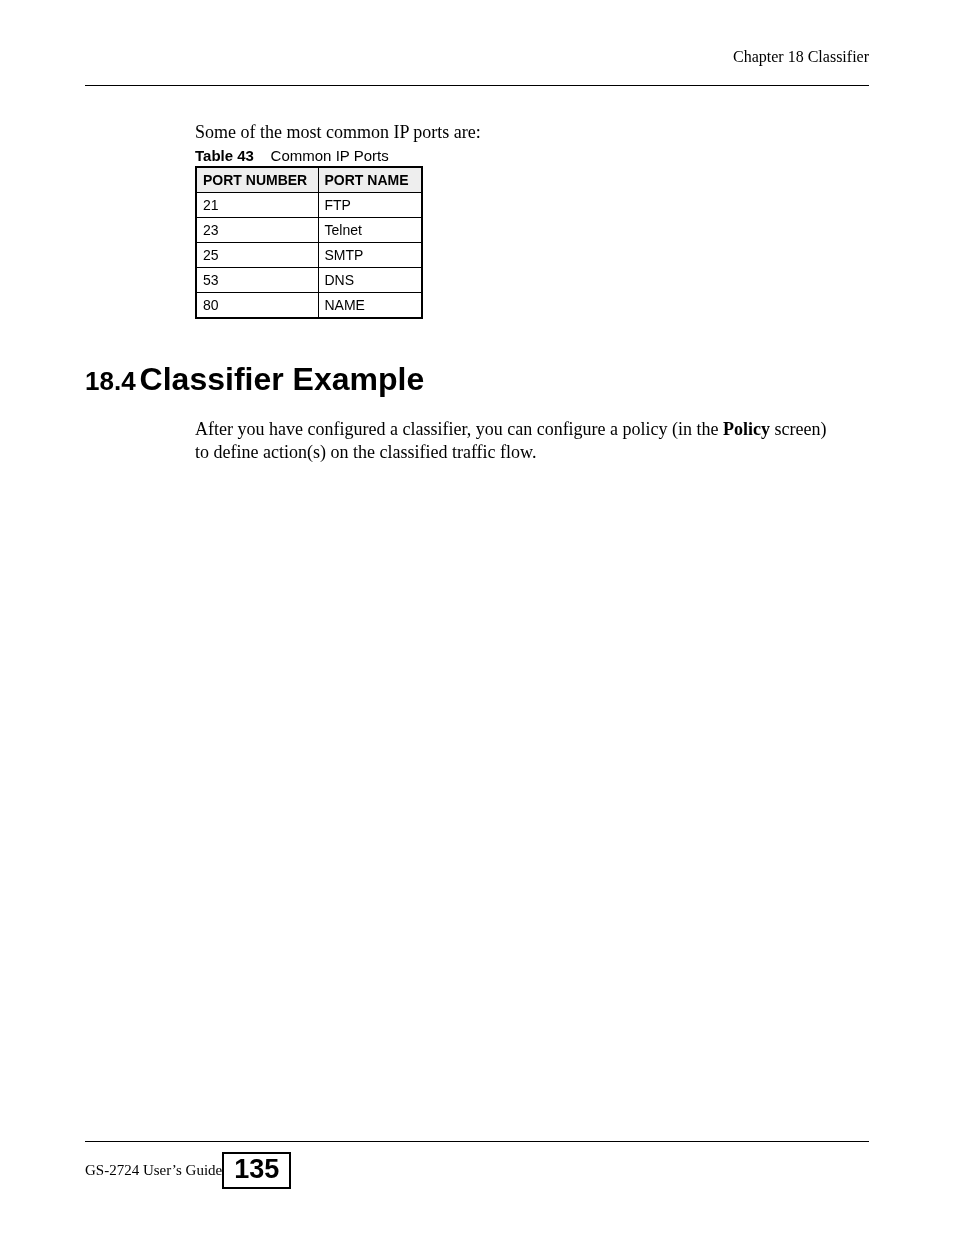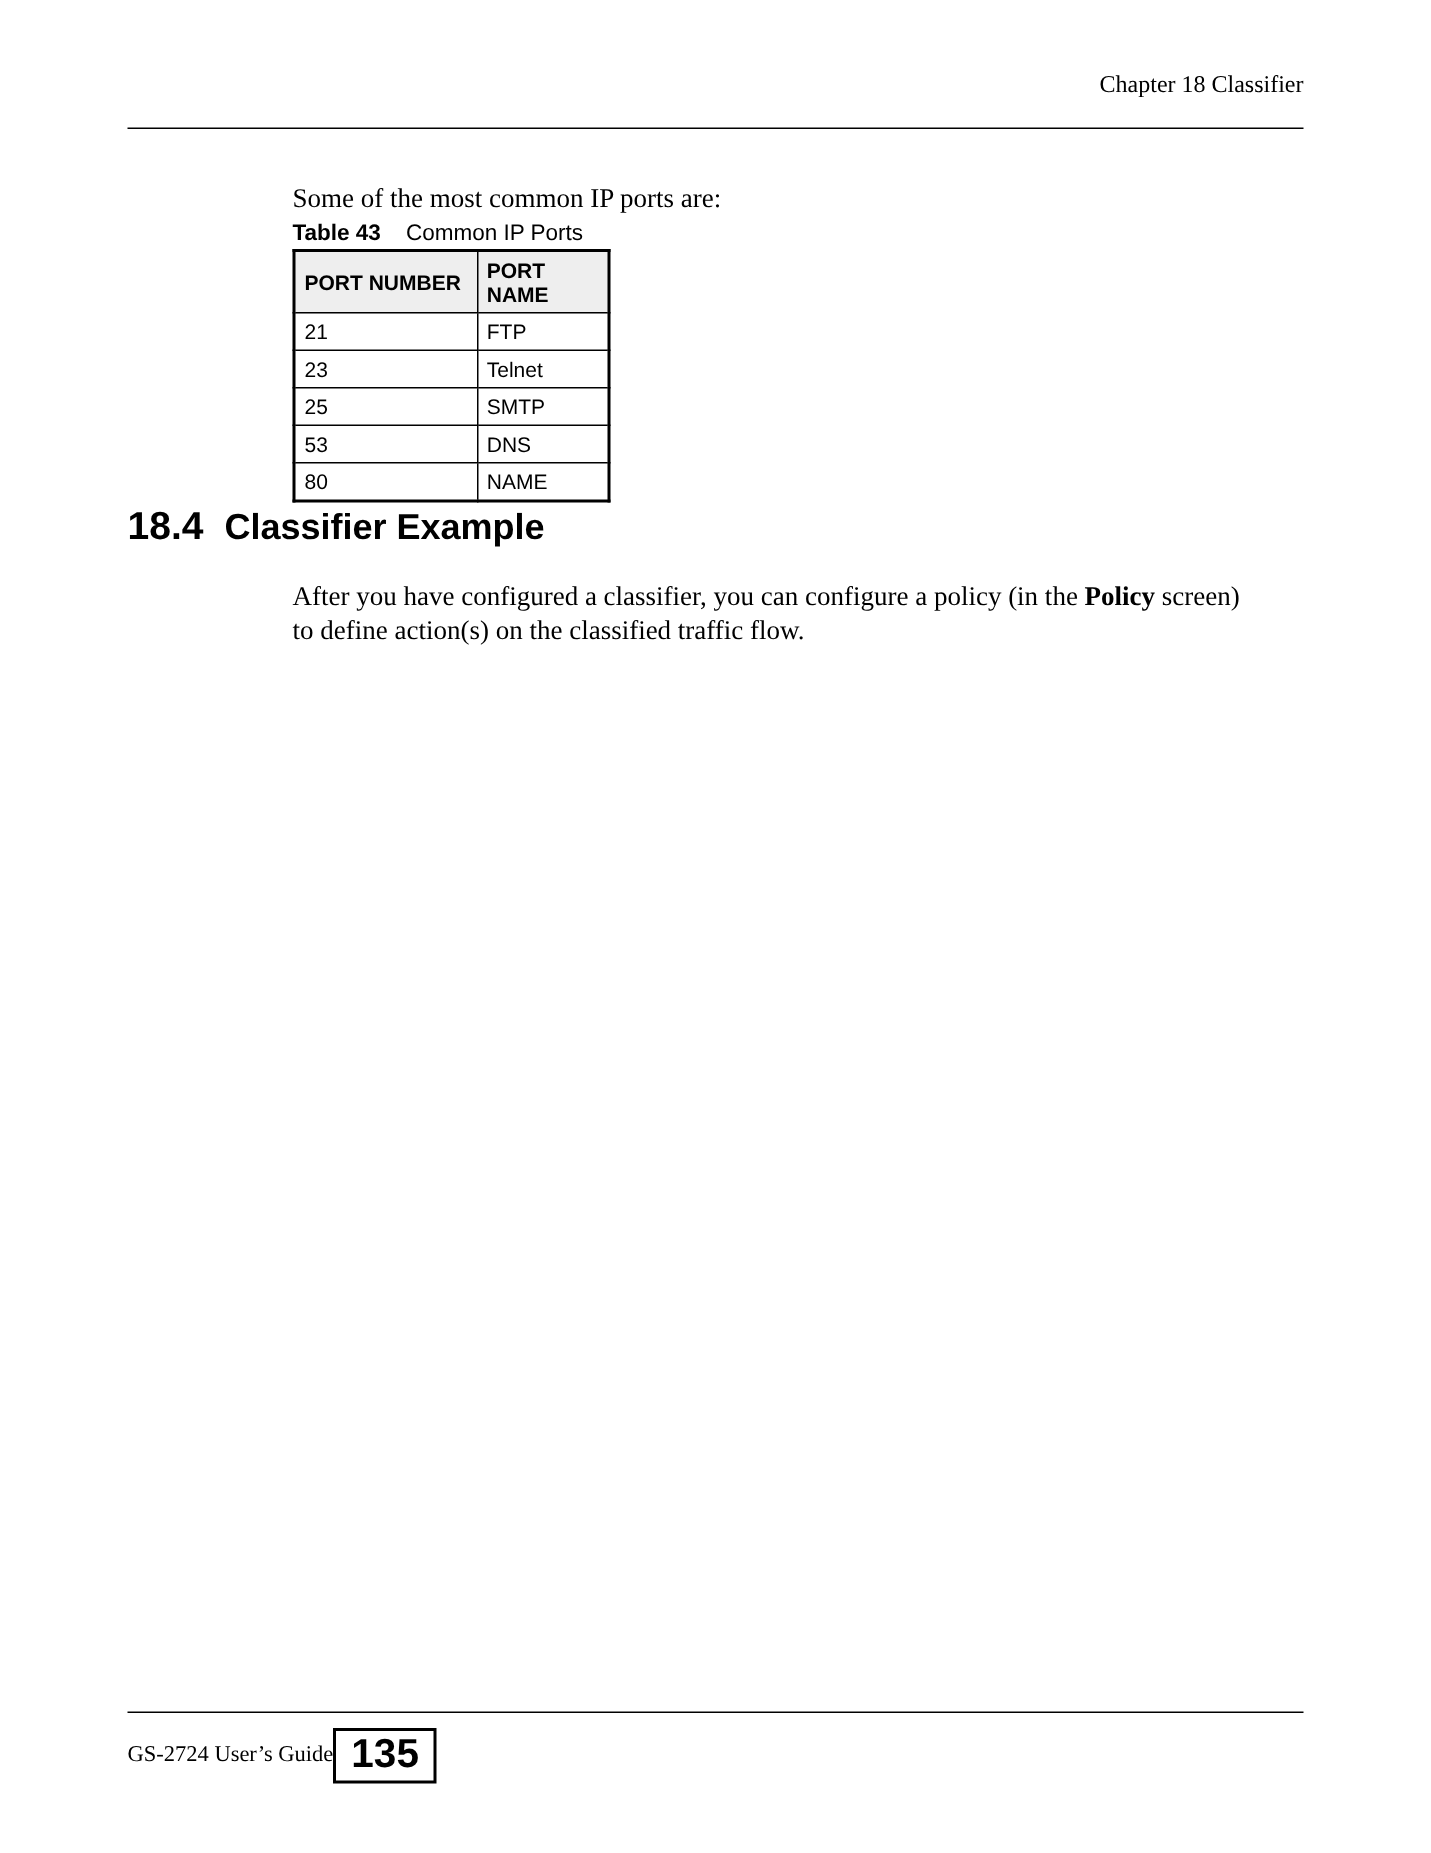--- a/index.html
+++ b/index.html
@@ -32,50 +32,51 @@
     }
     .table-caption {
       font-family: Arial, Helvetica, sans-serif;
       font-size: 15px;
       margin-bottom: 2px;
     }
     .table-caption .tbl-label { font-weight: bold; }
     table.ip-ports {
       border-collapse: collapse;
       border: 2px solid #000;
-      width: 212px;
+      width: 228px;
+      margin-bottom: 42px;
     }
     table.ip-ports th, table.ip-ports td {
       font-family: Arial, Helvetica, sans-serif;
       font-size: 14px;
       text-align: left;
       padding: 4px 6px;
       border: 1px solid #000;
     }
     table.ip-ports th {
       font-weight: bold;
       background: #eeeeee;
     }
     table.ip-ports th:first-child, table.ip-ports td:first-child { width: 122px; }
     .heading-row {
       display: flex;
       align-items: baseline;
-      gap: 14px;
+      gap: 4px;
       margin-left: -110px;
       margin-bottom: 20px;
     }
     .heading-num {
       font-family: Arial, Helvetica, sans-serif;
       font-weight: bold;
       font-size: 26px;
     }
     .heading-title {
       font-family: Arial, Helvetica, sans-serif;
       font-weight: bold;
-      font-size: 24px;
+      font-size: 32px;
     }
     .para {
       font-size: 18px;
       line-height: 1.3;
       margin-bottom: 12px;
       max-width: 640px;
     }
     .para .bold { font-weight: bold; }
     .footer {
       position: absolute;

